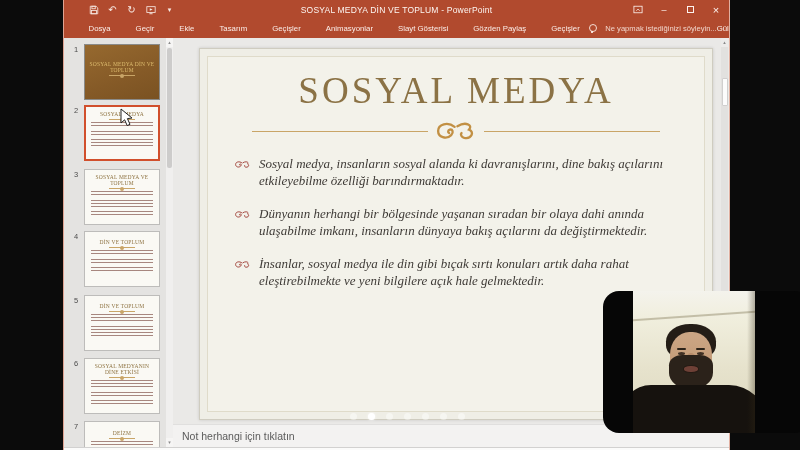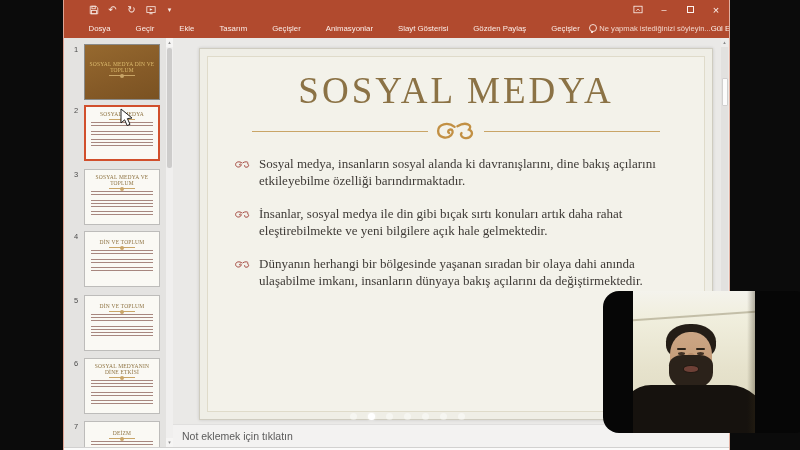--- a/index.html
+++ b/index.html
@@ -24,21 +24,21 @@
   .winctl { margin-left:auto; display:flex; align-items:center; gap:0; }
   .winctl .wbtn { width:26px; height:19px; display:flex; align-items:center; justify-content:center;
                   font-size:9px; color:#fdf3ef; }
   .winctl svg { width:10px; height:9px; stroke:#fdf3ef; fill:none; stroke-width:1; }
   .maxbox { display:inline-block; width:7px; height:7px; border:1px solid #fdf3ef; }
 
   
   .tabsrow { position:absolute; left:0; top:19px; right:0; height:19px; background:#b14a2e;
              display:flex; align-items:center; white-space:nowrap; overflow:hidden; padding-left:4px; }
   .rtab { font-size:7.8px; color:#fbeee9; padding:0 4.5px; height:19px; line-height:19px;margin-left:16px; }
-  .tellme { display:inline-flex; align-items:center; gap:4px; margin-left:4px; font-size:7.6px;
+  .tellme { display:inline-flex; align-items:center; gap:10px; margin-left:4px; font-size:7.6px;
             color:rgba(255,244,238,.82); }
   .bulb { position:relative; width:7px; height:9px; }
   .bulb::before { content:""; position:absolute; left:0.5px; top:0; width:6px; height:6px;
                   border:1px solid rgba(255,244,238,.85); border-radius:50%; }
   .bulb::after { content:""; position:absolute; left:2.5px; bottom:0; width:2px; height:2px;
                  background:rgba(255,244,238,.85); }
   .acct-cluster { margin-left:auto; display:flex; align-items:center; gap:7px; padding-right:5px; }
   .acctname { font-size:7.8px; color:#fdf2ed; }
   .sharebtn { display:inline-flex; align-items:center; gap:3px; border:1px solid rgba(255,235,228,.55);
               border-radius:0; padding:1.5px 6px; font-size:7.8px; color:#fdf2ed; background:rgba(255,255,255,.06); }
@@ -78,21 +78,21 @@
   
   .mainarea { position:absolute; left:109px; right:8px; top:38px; height:386px; background:#eae9e7; }
   .canvas { position:absolute; left:26px; top:10px; width:514px; height:372px; background:#efeee6;
             border:1px solid #cfccc0; box-shadow:0 0 3px rgba(0,0,0,.15); }
   .caninner { position:absolute; inset:7px; border:1px solid #dfdbca; background:#f3f2ea; }
   .slidetitle { margin-top:20px; text-align:center; font-family:"Liberation Serif","DejaVu Serif",serif;
                 font-size:37px; letter-spacing:3px; color:#8b7245; }
   .divider { display:flex; align-items:center; margin:8px 52px 0; }
   .dline { flex:1; height:1px; background:#c9a567; }
   .orn { width:46px; height:22px; margin:0 5px; color:#c29044; }
-  .bullets { margin:14px 0 0 34px; width:438px; list-style:none; }
+  .bullets { margin:14px 0 0 34px; width:438px; list-style:none;font-style:italic; }
   .bullets li { position:relative; padding-left:25px; margin-bottom:17px;
                 font-family:"Liberation Serif","DejaVu Serif",serif; font-size:13px; line-height:16.5px; color:#3e3a36; }
   .bul { position:absolute; left:0; top:3.5px; width:17px; height:9px; color:#9c3a31; }
   .dots { position:absolute; left:150px; top:364px; display:flex; gap:11px; }
   .dot { width:7px; height:7px; border-radius:50%; background:rgba(255,255,255,.45); }
   .dot.bright { background:#ffffff; box-shadow:0 0 3px rgba(255,255,255,.8); }
 
   
   .vscroll { position:absolute; right:1px; top:38px; width:7px; height:386px; background:#e2e1df; }
   .vscroll .arr { position:absolute; left:0; width:7px; height:9px; background:#ecebea; color:#8a8a8a;
@@ -163,20 +163,21 @@
         <span class="ic glyph">↻</span>
         <span class="ic">
           <svg viewBox="0 0 12 12">
               <rect x="1" y="2" width="10" height="7"></rect>
               <path d="M4.5 4 L8 5.5 L4.5 7 z" fill="#f7e9e3" stroke="none"></path>
               <path d="M6 9 v1.5 M4 10.5 h4"></path>
             </svg>
         </span>
         <span class="ic glyph tiny">▾</span>
       </div>
+      <span class="tb-title">SOSYAL MEDYA DİN VE TOPLUM - PowerPoint</span>
       <div class="winctl">
         <span class="wbtn">
           <svg viewBox="0 0 12 11">
               <rect x="1" y="1.5" width="10" height="8"></rect>
               <path d="M4 7 l2 -2 l2 2"></path>
             </svg>
         </span>
         <span class="wbtn">–</span>
         <span class="wbtn">
             <span class="maxbox"></span>
@@ -317,27 +318,27 @@
             <li>
               <svg class="bul">
                   <use href="#flourish"></use>
                 </svg>
               <span>Sosyal medya, insanların sosyal alanda ki davranışlarını, dine bakış açılarını etkileyebilme özelliği barındırmaktadır.</span>
             </li>
             <li>
               <svg class="bul">
                   <use href="#flourish"></use>
                 </svg>
-              <span>İnsanlar, sosyal medya ile din gibi bıçak sırtı konuları artık daha rahat eleştirebilmekte ve yeni bilgilere açık hale gelmektedir.</span>
+              <span>Dünyanın herhangi bir bölgesinde yaşanan sıradan bir olaya dahi anında ulaşabilme imkanı, insanların dünyaya bakış açılarını da değiştirmektedir.</span>
             </li>
             <li>
               <svg class="bul">
                   <use href="#flourish"></use>
                 </svg>
-              <span>Dünyanın herhangi bir bölgesinde yaşanan sıradan bir olaya dahi anında ulaşabilme imkanı, insanların dünyaya bakış açılarını da değiştirmektedir.</span>
+              <span>İnsanlar, sosyal medya ile din gibi bıçak sırtı konuları artık daha rahat eleştirebilmekte ve yeni bilgilere açık hale gelmektedir.</span>
             </li>
           </ul>
         </div>
         <div class="dots">
           <span class="dot"></span>
             <span class="dot bright"></span>
             <span class="dot"></span>
             <span class="dot"></span>
           <span class="dot"></span>
             <span class="dot"></span>
@@ -346,21 +347,21 @@
       </div>
     </div>
 
     <div class="vscroll">
       <span class="arr up">▴</span>
       <span class="vthumb"></span>
       <span class="arr dn">▾</span>
     </div>
 
     <div class="notesbar">
-      <span>Not eklemek için tıklatın</span>
+      <span>Not herhangi için tıklatın</span>
     </div>
     <div class="sliver"></div>
 
   </div>
 
   <svg class="cursor" style="left:120px; top:108px; width:14px; height:20px" viewBox="0 0 14 20">
     <path d="M1 1 L1 15 L4.6 11.8 L7.2 17.6 L10 16.3 L7.4 10.6 L12 10 Z" fill="#ffffff" stroke="#222" stroke-width="1"></path>
   </svg>
 
   <div class="webcam">

